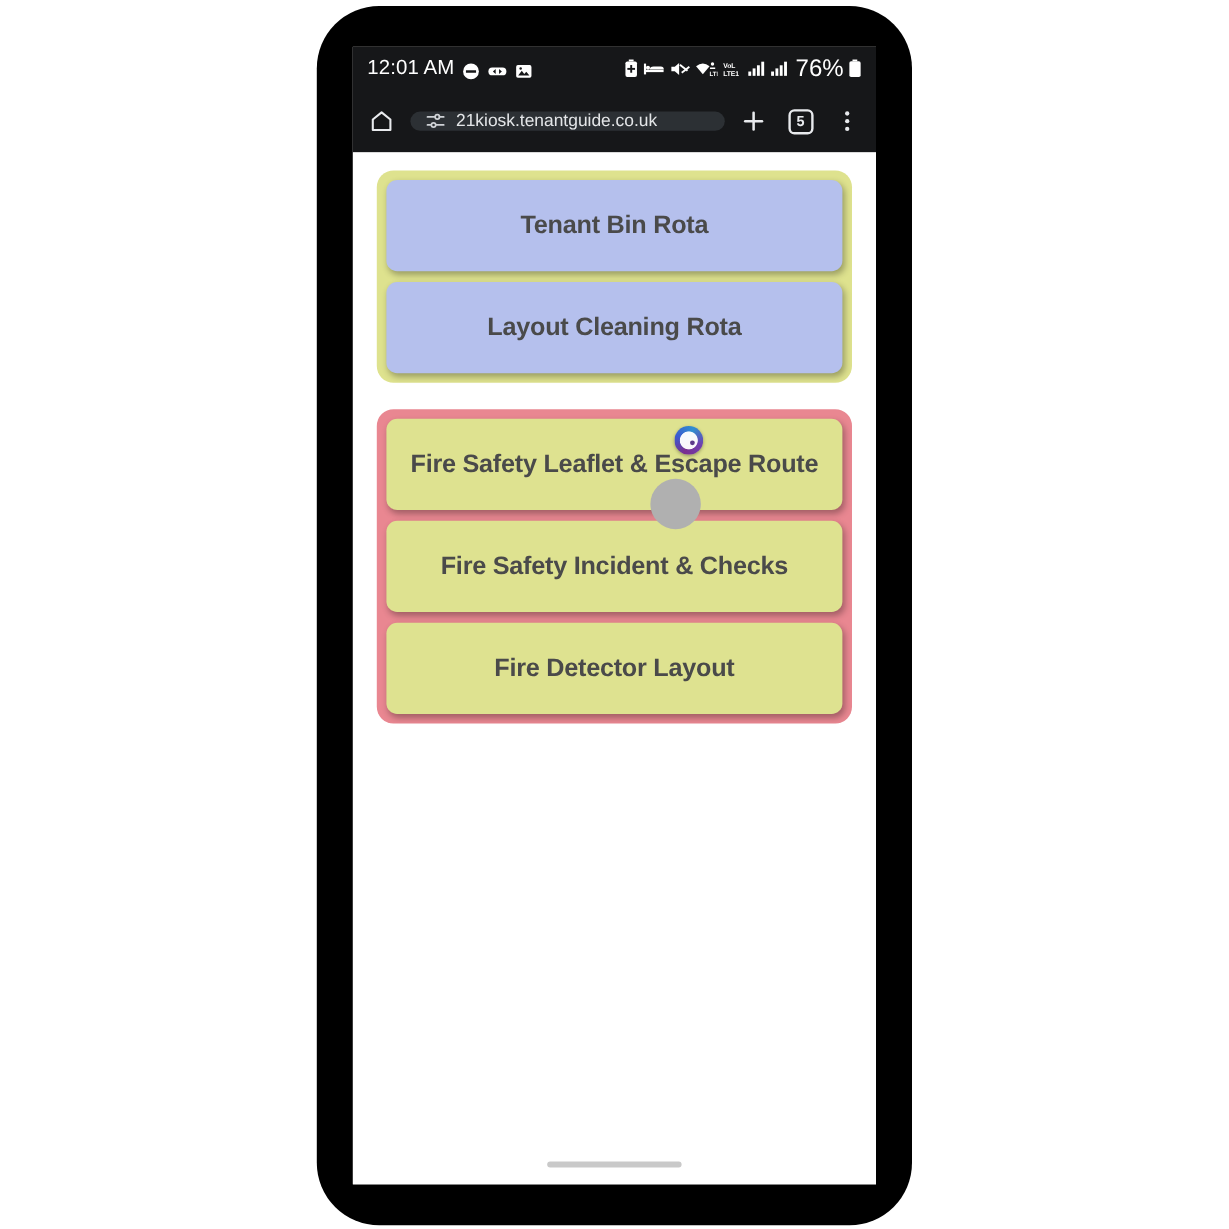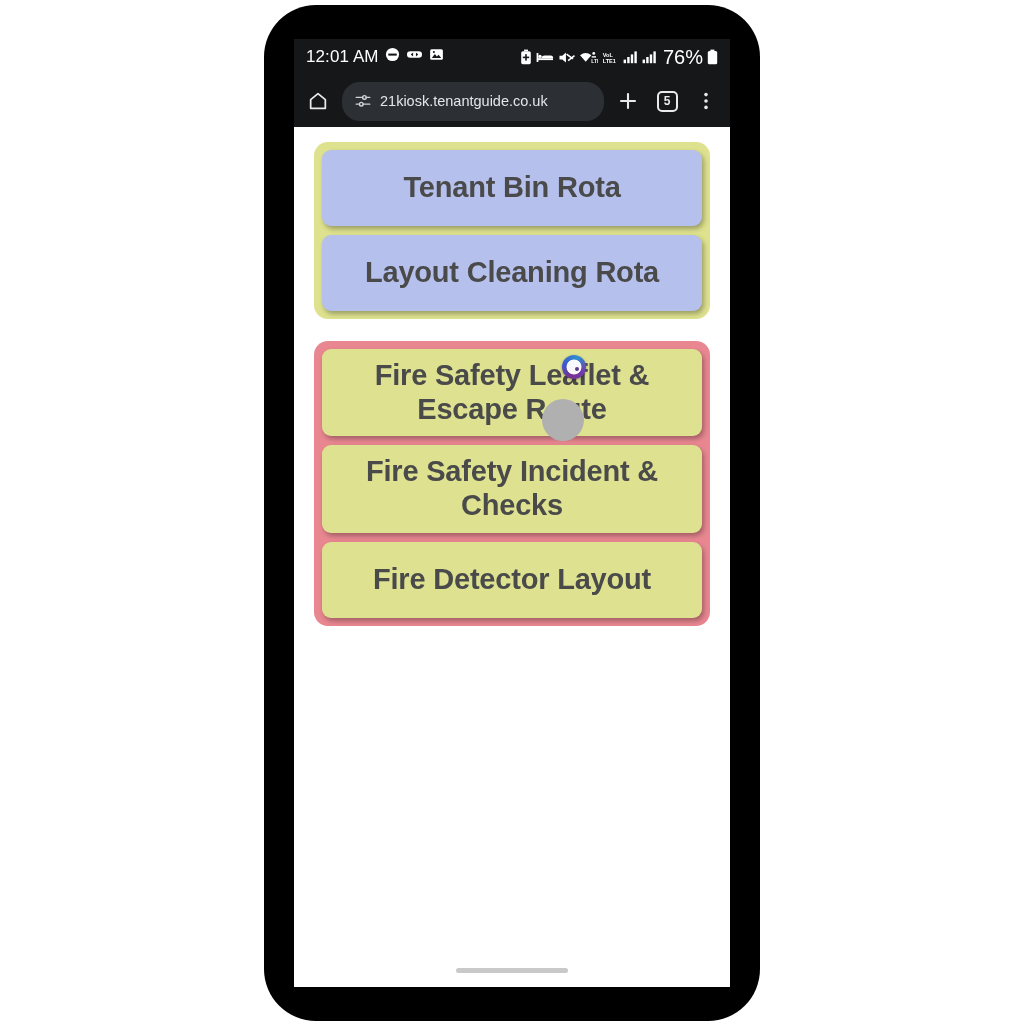--- a/index.html
+++ b/index.html
@@ -45,21 +45,21 @@
     background: #161719;
     display: flex;
     align-items: center;
     justify-content: space-between;
     padding: 0 12px;
     box-sizing: border-box;
     color: #ffffff;
   }
   #status-left {
     display: flex;
-    align-items: flex-start;
+    align-items: flex-end;
     gap: 6px;
   }
   .status-clock {
     font-size: 17px;
     font-weight: 400;
     letter-spacing: 0.1px;
     color: #ffffff;
   }
   .status-glyph {
     display: inline-flex;
@@ -97,21 +97,21 @@
     width: 30px;
     height: 30px;
     display: flex;
     align-items: center;
     justify-content: center;
     flex: 0 0 auto;
     color: #e8eaed;
   }
   #url-pill {
     flex: 1 1 auto;
-    height: 39px;
+    height: 16px;
     background: #2c3034;
     border-radius: 18px;
     display: flex;
     align-items: center;
     padding: 0 12px;
     box-sizing: border-box;
     gap: 8px;
     overflow: hidden;
   }
   #url-text {
@@ -164,21 +164,21 @@
     border-radius: 9px;
     min-height: 76px;
     display: flex;
     align-items: center;
     justify-content: center;
     text-align: center;
     box-sizing: border-box;
     padding: 10px 14px;
     margin-bottom: 9px;
     box-shadow: 2px 3px 5px rgba(0,0,0,0.30);
-    font-size: 29px;
+    font-size: 21px;
     font-weight: 700;
     line-height: 1.16;
     color: #4a4a4a;
     letter-spacing: -0.2px;
   }
   .tile:last-child { margin-bottom: 0; }
   .tile.tile-lavender { background: #b5c0ed; }
   .tile.tile-khaki { background: #dee290; }
 
   

